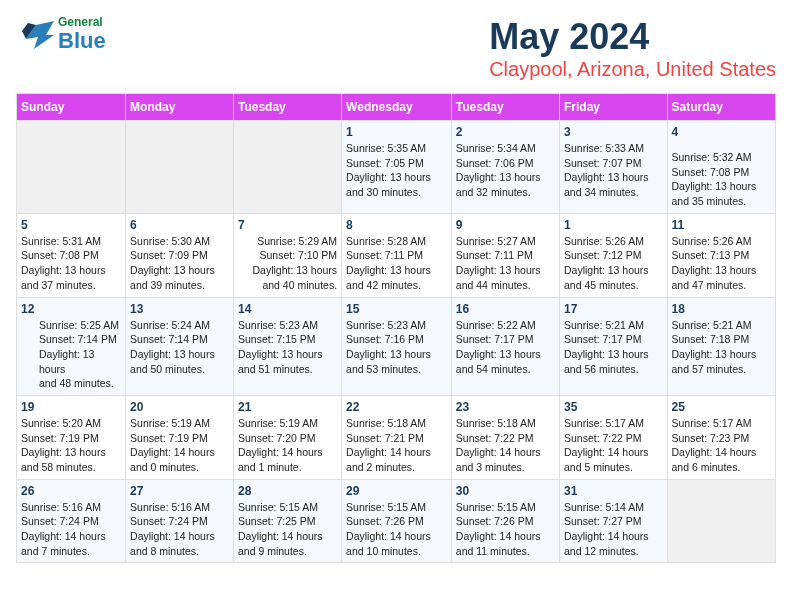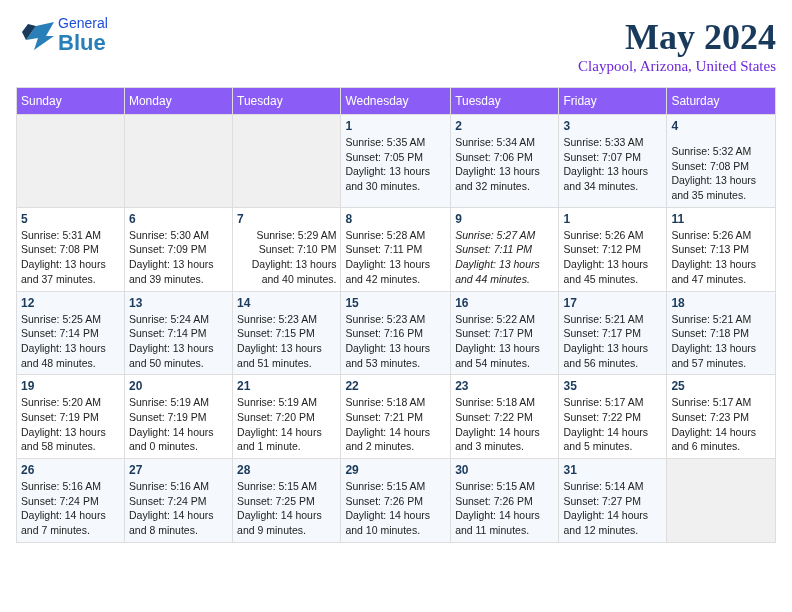--- a/index.html
+++ b/index.html
@@ -20,44 +20,43 @@
       display: flex;
       flex-direction: column;
       align-items: flex-start;
     }
     .logo-row {
       display: flex;
       align-items: center;
       gap: 4px;
     }
     .title-area {
-      text-align: right;
-      font-family: Liberation Serif, serif;
+      text-align: left;
     }
     .main-title {
       font-size: 36px;
       font-weight: bold;
       color: #1a3a5c;
     }
     .subtitle {
-      font-size: 15px;
-      color: #6d28d9;
+      font-size: 20px;
+      color: #ef4444;
     }
     .calendar {
       width: 100%;
       border-collapse: collapse;
       font-size: 11px;
     }
     .calendar thead th {
-      background: #8b5cf6;
+      background: #d946ef;
       color: #fff;
       padding: 6px 4px;
       text-align: left;
       font-size: 12px;
-      font-weight: normal;
+      font-weight: bold;
       border: 1px solid #ddd;
     }
     .calendar tbody td {
       vertical-align: top;
       border: 1px solid #ddd;
       padding: 4px;
       width: 113px;
       min-height: 80px;
       background: #fff;
     }
@@ -84,21 +83,21 @@
 <body>
 
 <div class="header">
   <div class="logo">
     <div class="logo-row">
       <svg width="38" height="28" viewBox="0 0 38 28">
         <polygon points="20,4 38,0 30,14 38,14 18,28 22,16 10,18 20,4" fill="#2980b9"></polygon>
         <polygon points="12,2 20,4 10,18 6,10 12,2" fill="#1a3a5c"></polygon>
       </svg>
       <div>
-        <div style="font-size:14px;font-weight:normal;color:#1d4ed8;line-height:1.1;">General</div>
+        <div style="font-size:12px;font-weight:bold;color:#15803d;line-height:1.1;">General</div>
         <div style="font-size:22px;font-weight:bold;color:#2980b9;line-height:1.1;">Blue</div>
       </div>
     </div>
   </div>
   <div class="title-area">
     <div class="main-title">May 2024</div>
     <div class="subtitle">Claypool, Arizona, United States</div>
   </div>
 </div>
 
@@ -172,21 +171,21 @@
         </td>
         <td>
           <span class="day-num">8</span>
           <div class="day-info" style="white-space: pre-line;">Sunrise: 5:28 AM
 Sunset: 7:11 PM
 Daylight: 13 hours
 and 42 minutes.</div>
         </td>
         <td>
           <span class="day-num">9</span>
-          <div class="day-info" style="white-space: pre-line; font-style: italic;">Sunrise: 5:27 AM
+          <div class="day-info" style="white-space: pre-line;">Sunrise: 5:27 AM
 Sunset: 7:11 PM
 Daylight: 13 hours
 and 44 minutes.</div>
         </td>
         <td>
           <span class="day-num">1</span>
           <div class="day-info" style="white-space: pre-line;">Sunrise: 5:26 AM
 Sunset: 7:12 PM
 Daylight: 13 hours
 and 45 minutes.</div>
@@ -195,21 +194,21 @@
           <span class="day-num">11</span>
           <div class="day-info" style="white-space: pre-line;">Sunrise: 5:26 AM
 Sunset: 7:13 PM
 Daylight: 13 hours
 and 47 minutes.</div>
         </td>
       </tr>
       <tr>
         <td>
           <span class="day-num">12</span>
-          <div class="day-info" style="white-space: pre-line;">Sunrise: 5:25 AM
+          <div class="day-info" style="white-space: pre-line; margin-left: 18px;">Sunrise: 5:25 AM
 Sunset: 7:14 PM
 Daylight: 13 hours
 and 48 minutes.</div>
         </td>
         <td>
           <span class="day-num">13</span>
           <div class="day-info" style="white-space: pre-line;">Sunrise: 5:24 AM
 Sunset: 7:14 PM
 Daylight: 13 hours
 and 50 minutes.</div>

